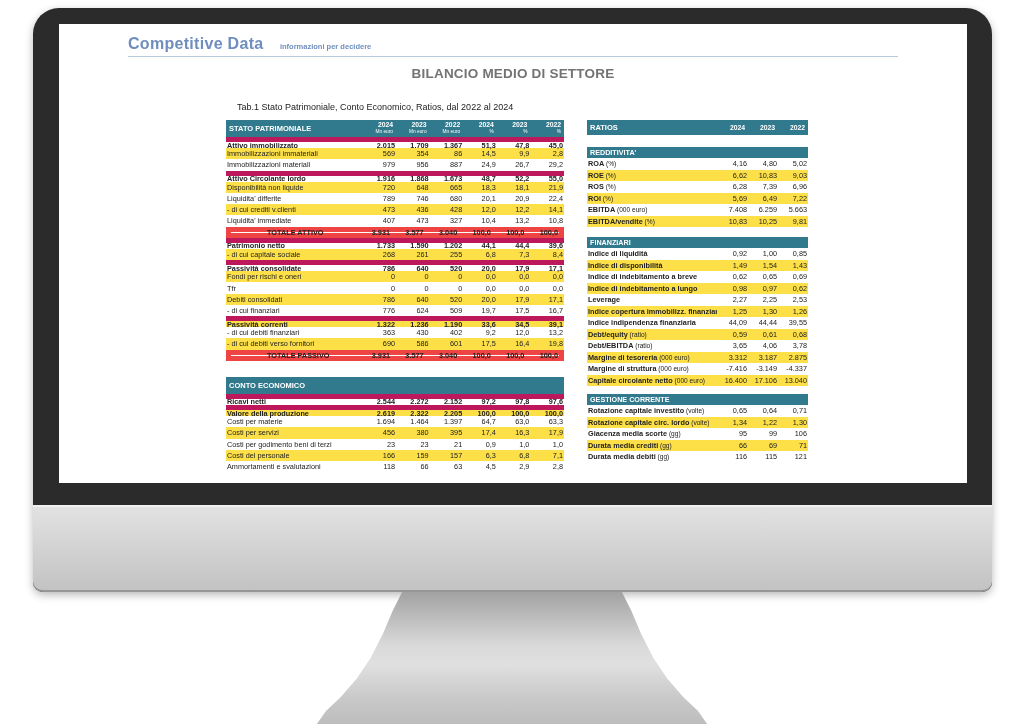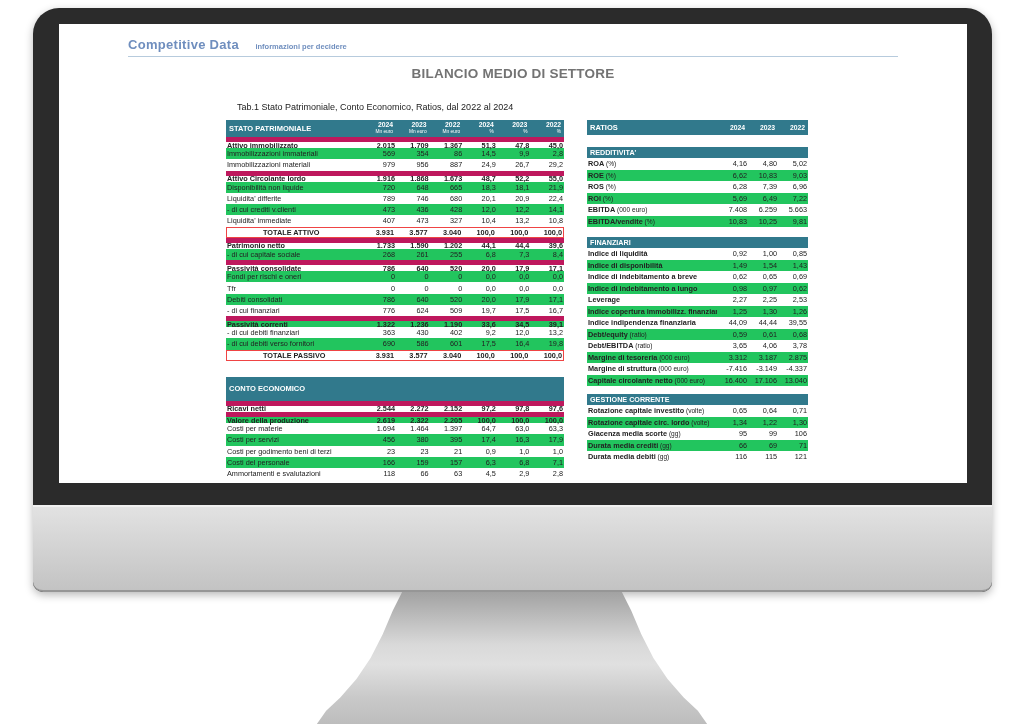--- a/index.html
+++ b/index.html
@@ -14,47 +14,47 @@
   #chin{position:absolute;left:0;bottom:0;width:100%;height:87px;
     background:linear-gradient(#e2e2e2,#c3c3c3);
     border-top:2px solid #f0f0f0;border-bottom:2px solid #969696;
     border-radius:0 0 10px 10px;}
   #stand{position:absolute;left:310px;top:592px;width:404px;height:132px;
     background:linear-gradient(180deg,#a2a2a2 0%,#d9d9d9 40%,#e0e0e0 55%,#c9c9c9 80%,#bdbdbd 100%);
     clip-path:polygon(22.8% 0,77.2% 0,79.5% 14%,82% 32%,85% 50%,88.5% 66%,92.5% 80%,96% 90%,98.3% 100%,1.7% 100%,4% 90%,7.5% 80%,11.5% 66%,15% 50%,18% 32%,20.5% 14%);}
 
   
   #brand{position:absolute;left:69px;top:11px;white-space:nowrap;}
-  #brand .bname{font-size:13px;font-weight:700;color:#6f8ebe;letter-spacing:.3px;}
+  #brand .bname{font-size:16px;font-weight:700;color:#6f8ebe;letter-spacing:.3px;}
   #brand .btag{font-size:7.5px;font-weight:700;color:#6f8ebe;margin-left:12px;}
   #rule{position:absolute;left:69px;top:32px;width:770px;height:1px;background:#b7cbdd;}
   #title{position:absolute;left:0;top:42px;width:908px;text-align:center;
     font-size:13.5px;font-weight:700;color:#737373;letter-spacing:.2px;}
   #subtitle{position:absolute;left:178px;top:78px;font-size:9px;color:#222;}
 
   #left-col{position:absolute;left:167px;top:96px;width:338px;}
   #right-col{position:absolute;left:528px;top:96px;width:221px;}
 
   .band{background:#31798c;color:#fff;font-weight:700;display:flex;align-items:center;padding:4px 3px;}
   .sp-head{height:17px;font-size:7.5px;}
   .sp-head .bt{flex:1;}
   .sp-head .col{width:33.6px;text-align:right;line-height:1;}
   .sp-head .yr{font-size:6.8px;font-weight:700;}
   .sp-head .un{font-size:4.8px;font-weight:400;margin-top:1px;}
-  .ce-band{height:24px;font-size:7.5px;margin-top:16px;}
+  .ce-band{height:17px;font-size:7.5px;margin-top:16px;}
   .rt-head{height:15px;font-size:7.5px;}
   .rt-head .bt{flex:1;}
   .rt-head .yr3{width:30px;text-align:right;font-size:6.8px;}
   .sec-band{height:11px;font-size:7.2px;}
   .m12{margin-top:12px;} .m10{margin-top:10px;} .m8{margin-top:8px;}
 
   .trow{display:flex;align-items:center;height:11.2px;font-size:7.3px;color:#222;padding:0 1px;}
-  .trow.alt{background:#22c55e;}
+  .trow.alt{background:#fde047;}
   .trow.bold{font-weight:700;border-top:5px solid #be185d;}
-  .trow.total{font-weight:700;background:#fff;border:1px solid #ef4444;padding-left:36px;}
+  .trow.total{font-weight:700;background:#fff;border:5px solid #ef4444;padding-left:36px;}
   .lab{flex:1;white-space:nowrap;overflow:hidden;}
   .sfx{font-weight:400;font-size:6.6px;}
   .sp .val{width:33.6px;text-align:right;white-space:nowrap;}
   .ratio .val{width:30px;text-align:right;white-space:nowrap;}
   .ratio .lab{font-weight:700;}
   .ratio .trow{height:11.5px;}
 </style>
 </head>
 <body>
 

